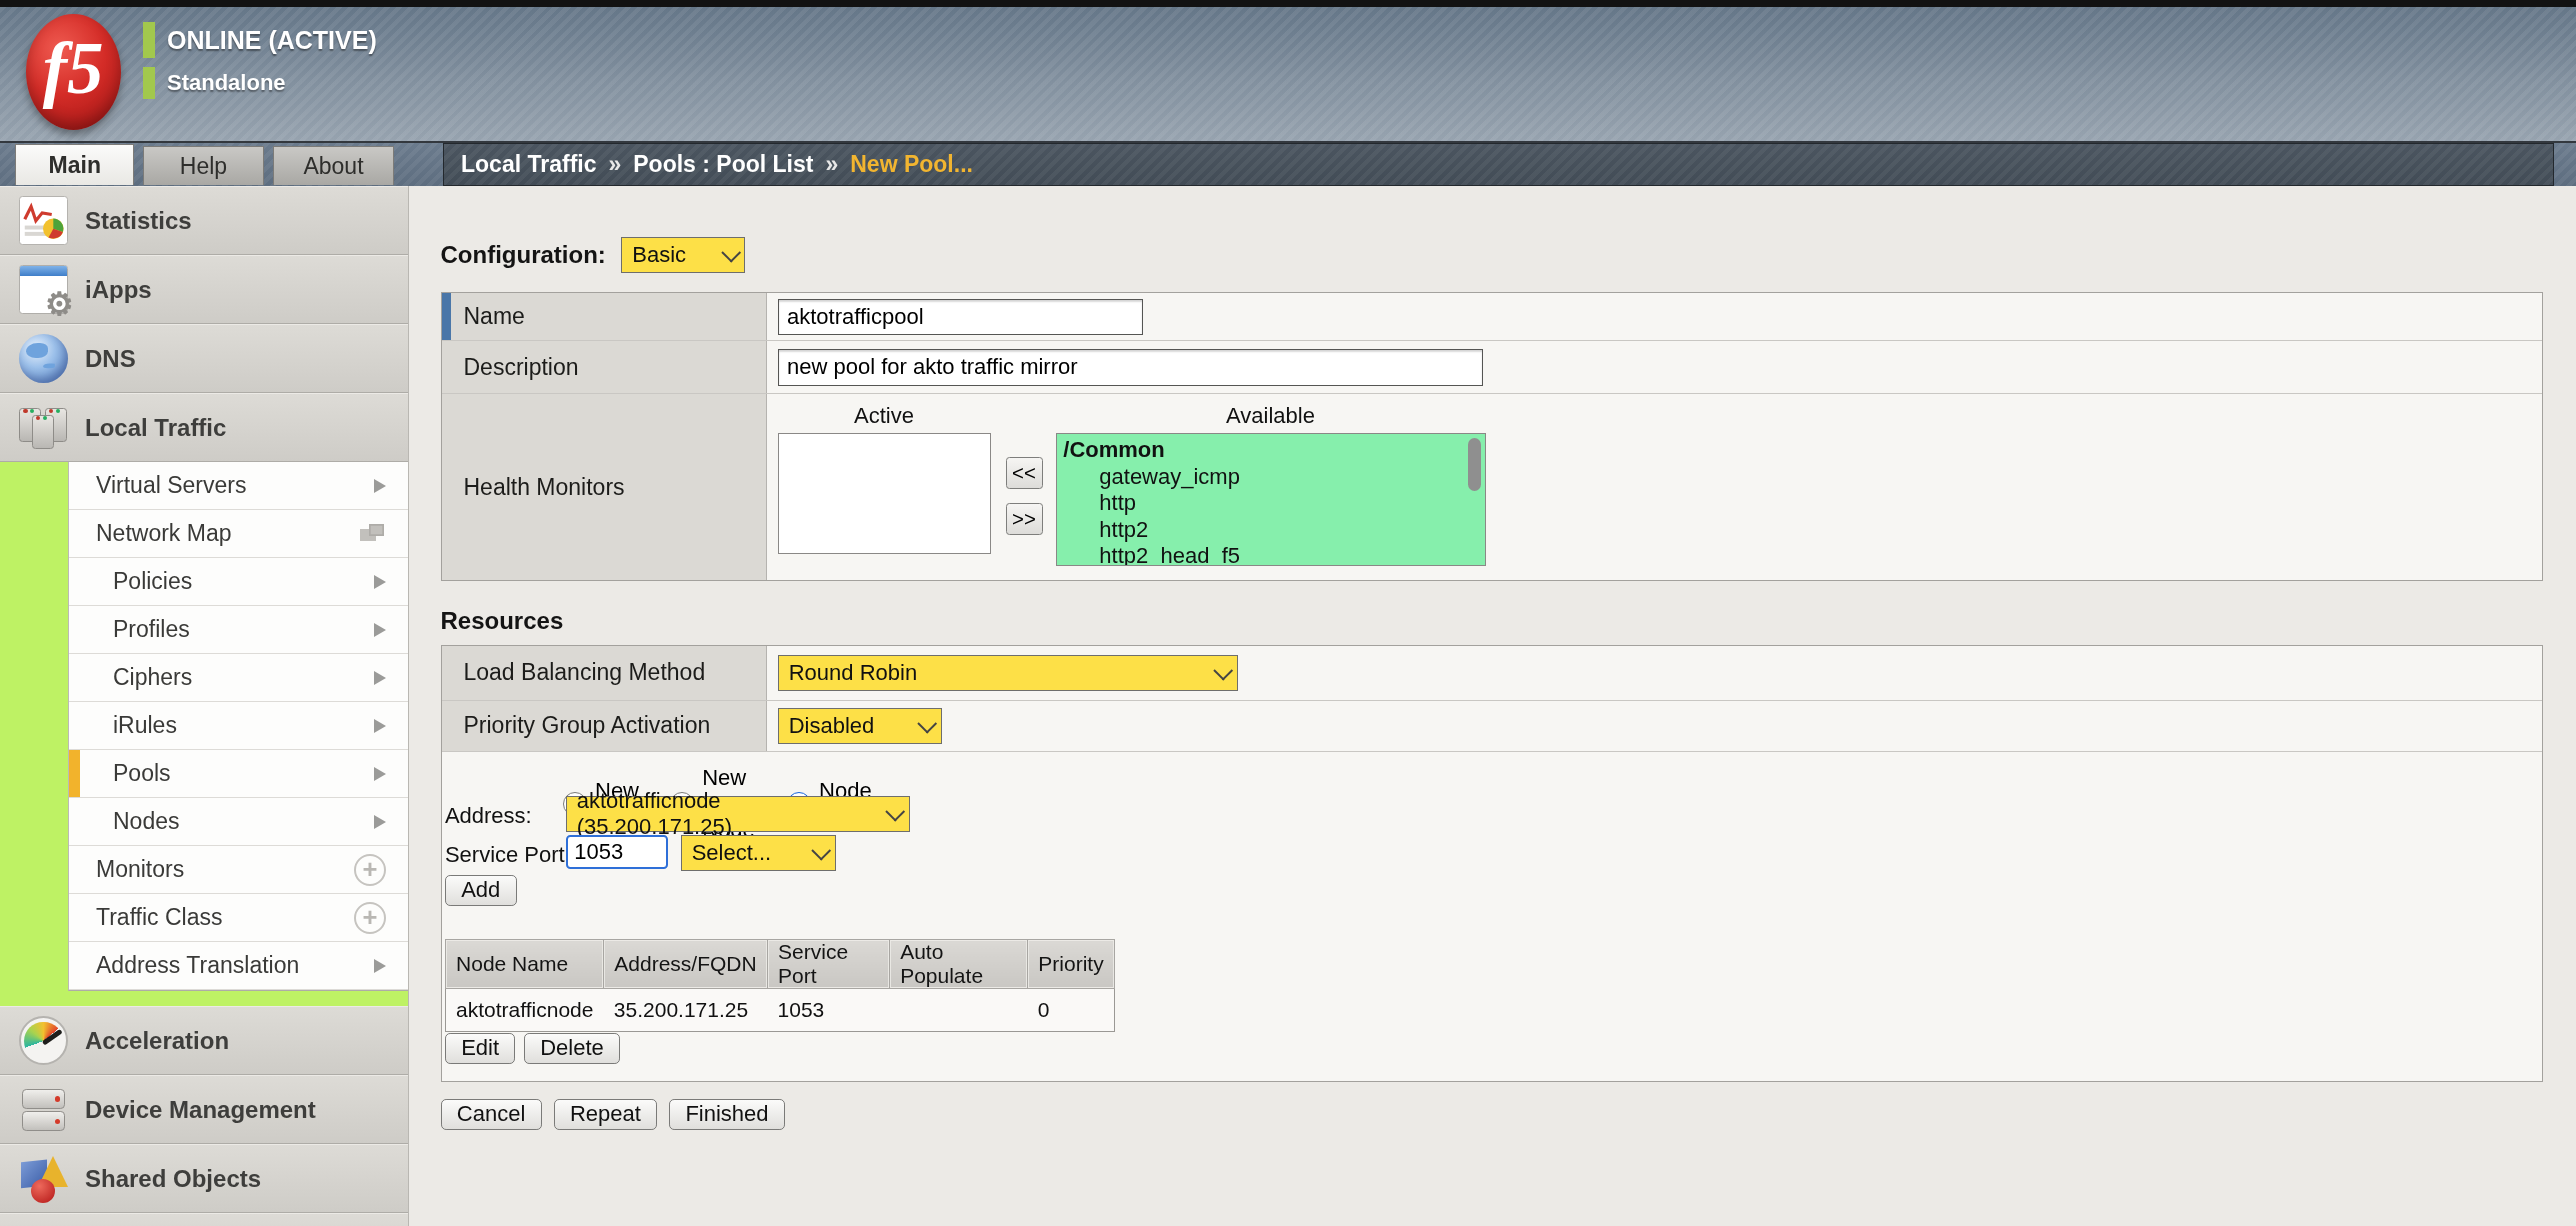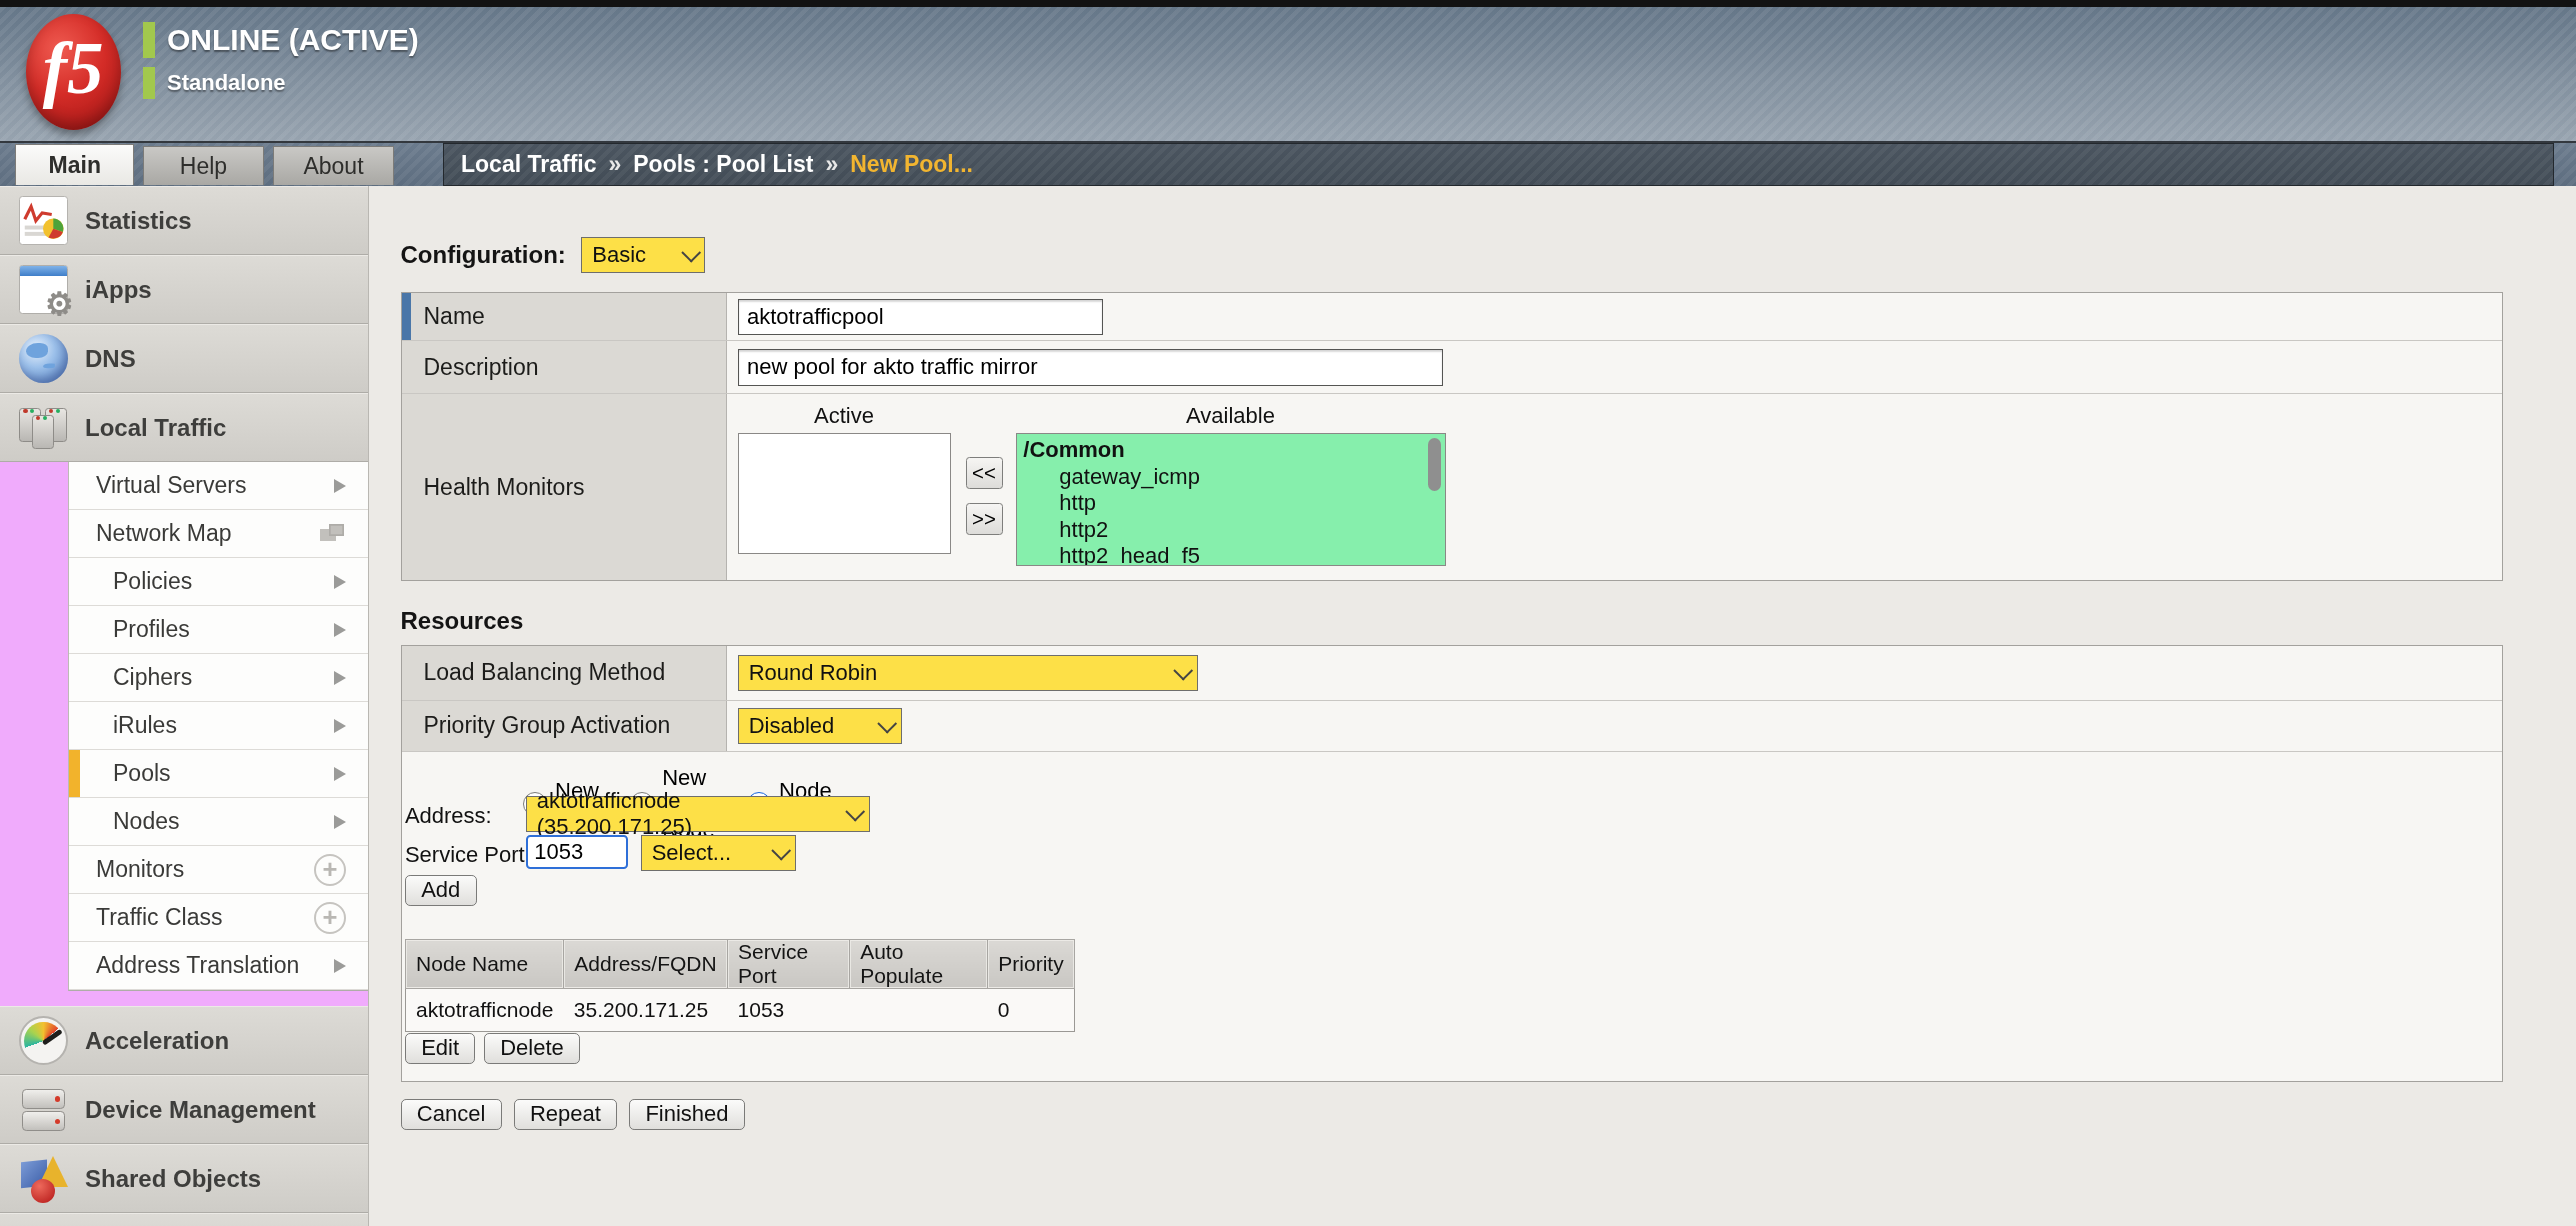--- a/index.html
+++ b/index.html
@@ -17,21 +17,21 @@
     border-bottom:2.6px solid #33383e; }
   .logo { position:absolute; left:25.6px; top:6.8px; width:95px; height:116px; border-radius:50%;
     background:radial-gradient(circle at 35% 30%, #ef5a50 0%, #d42c27 45%, #9e1313 100%);
     box-shadow:0 5.1px 8.5px rgba(0,0,0,.35), inset 0 -6.8px 13.6px rgba(0,0,0,.25);
     display:flex; align-items:center; justify-content:center; }
   .logo span { color:#fff; font-family:"Liberation Serif", serif; font-style:italic;
     font-weight:bold; font-size:73px; line-height:1; transform:translateY(-3.4px); }
   .statusblock { position:absolute; left:143px; top:15.3px; }
   .statusrow { display:flex; align-items:center; margin-bottom:8.5px; }
   .gbar { width:12px; height:36px; background:#a2c84d; margin-right:12px; }
-  .statustext { color:#fff; font-weight:bold; font-size:30px; text-shadow:0 1.7px 1.7px rgba(0,0,0,.4); }
+  .statustext { color:#fff; font-weight:bold; font-size:25px; text-shadow:0 1.7px 1.7px rgba(0,0,0,.4); }
   .statusrow.small .statustext { font-size:22px; }
   .statusrow.small .gbar { height:32px; }
 
   
   .tabband { position:relative; height:43px;
     background:
       repeating-linear-gradient(135deg, rgba(255,255,255,.06) 0 4.3px, rgba(0,0,0,0) 4.3px 8.5px),
       linear-gradient(180deg,#6b7b8d,#5d6d7f); }
   .tab { position:absolute; top:3.4px; height:39px; display:flex; align-items:center;
     justify-content:center; font-size:23px; color:#2e2e2c;
@@ -45,21 +45,21 @@
     background:
       repeating-linear-gradient(135deg, rgba(255,255,255,.05) 0 4.3px, rgba(0,0,0,0) 4.3px 8.5px),
       linear-gradient(180deg,#4b5560,#424c56);
     border:1.7px solid #23282d; display:flex; align-items:center; padding-left:17px;
     font-size:23px; font-weight:bold; color:#fff; }
   .crumbsep { margin:0 12px; color:#e8e8e8; }
   .crumb.current { color:#f2b530; }
 
   
   .content { position:absolute; top:186px; left:0; right:0; bottom:0; display:flex; }
-  .sidebar { position:relative; width:369px; background:#f0abfc; overflow:hidden;
+  .sidebar { position:relative; width:409px; background:#bef264; overflow:hidden;
     border-right:0.9px solid #b9b7b2; flex:none; }
   .main { position:relative; flex:1; background:#ECEAE6; overflow:hidden; }
 
   
   .side-item { height:69px; display:flex; align-items:center; gap:17px; padding-left:19px;
     background:linear-gradient(180deg,#dddbd6,#ceccc7);
     border-bottom:1.7px solid #aeaca7; border-top:0.9px solid #eceae6;
     font-size:24px; font-weight:bold; color:#3e3e3c; }
   .icon48 { width:49px; height:49px; flex:none; position:relative; }
 

